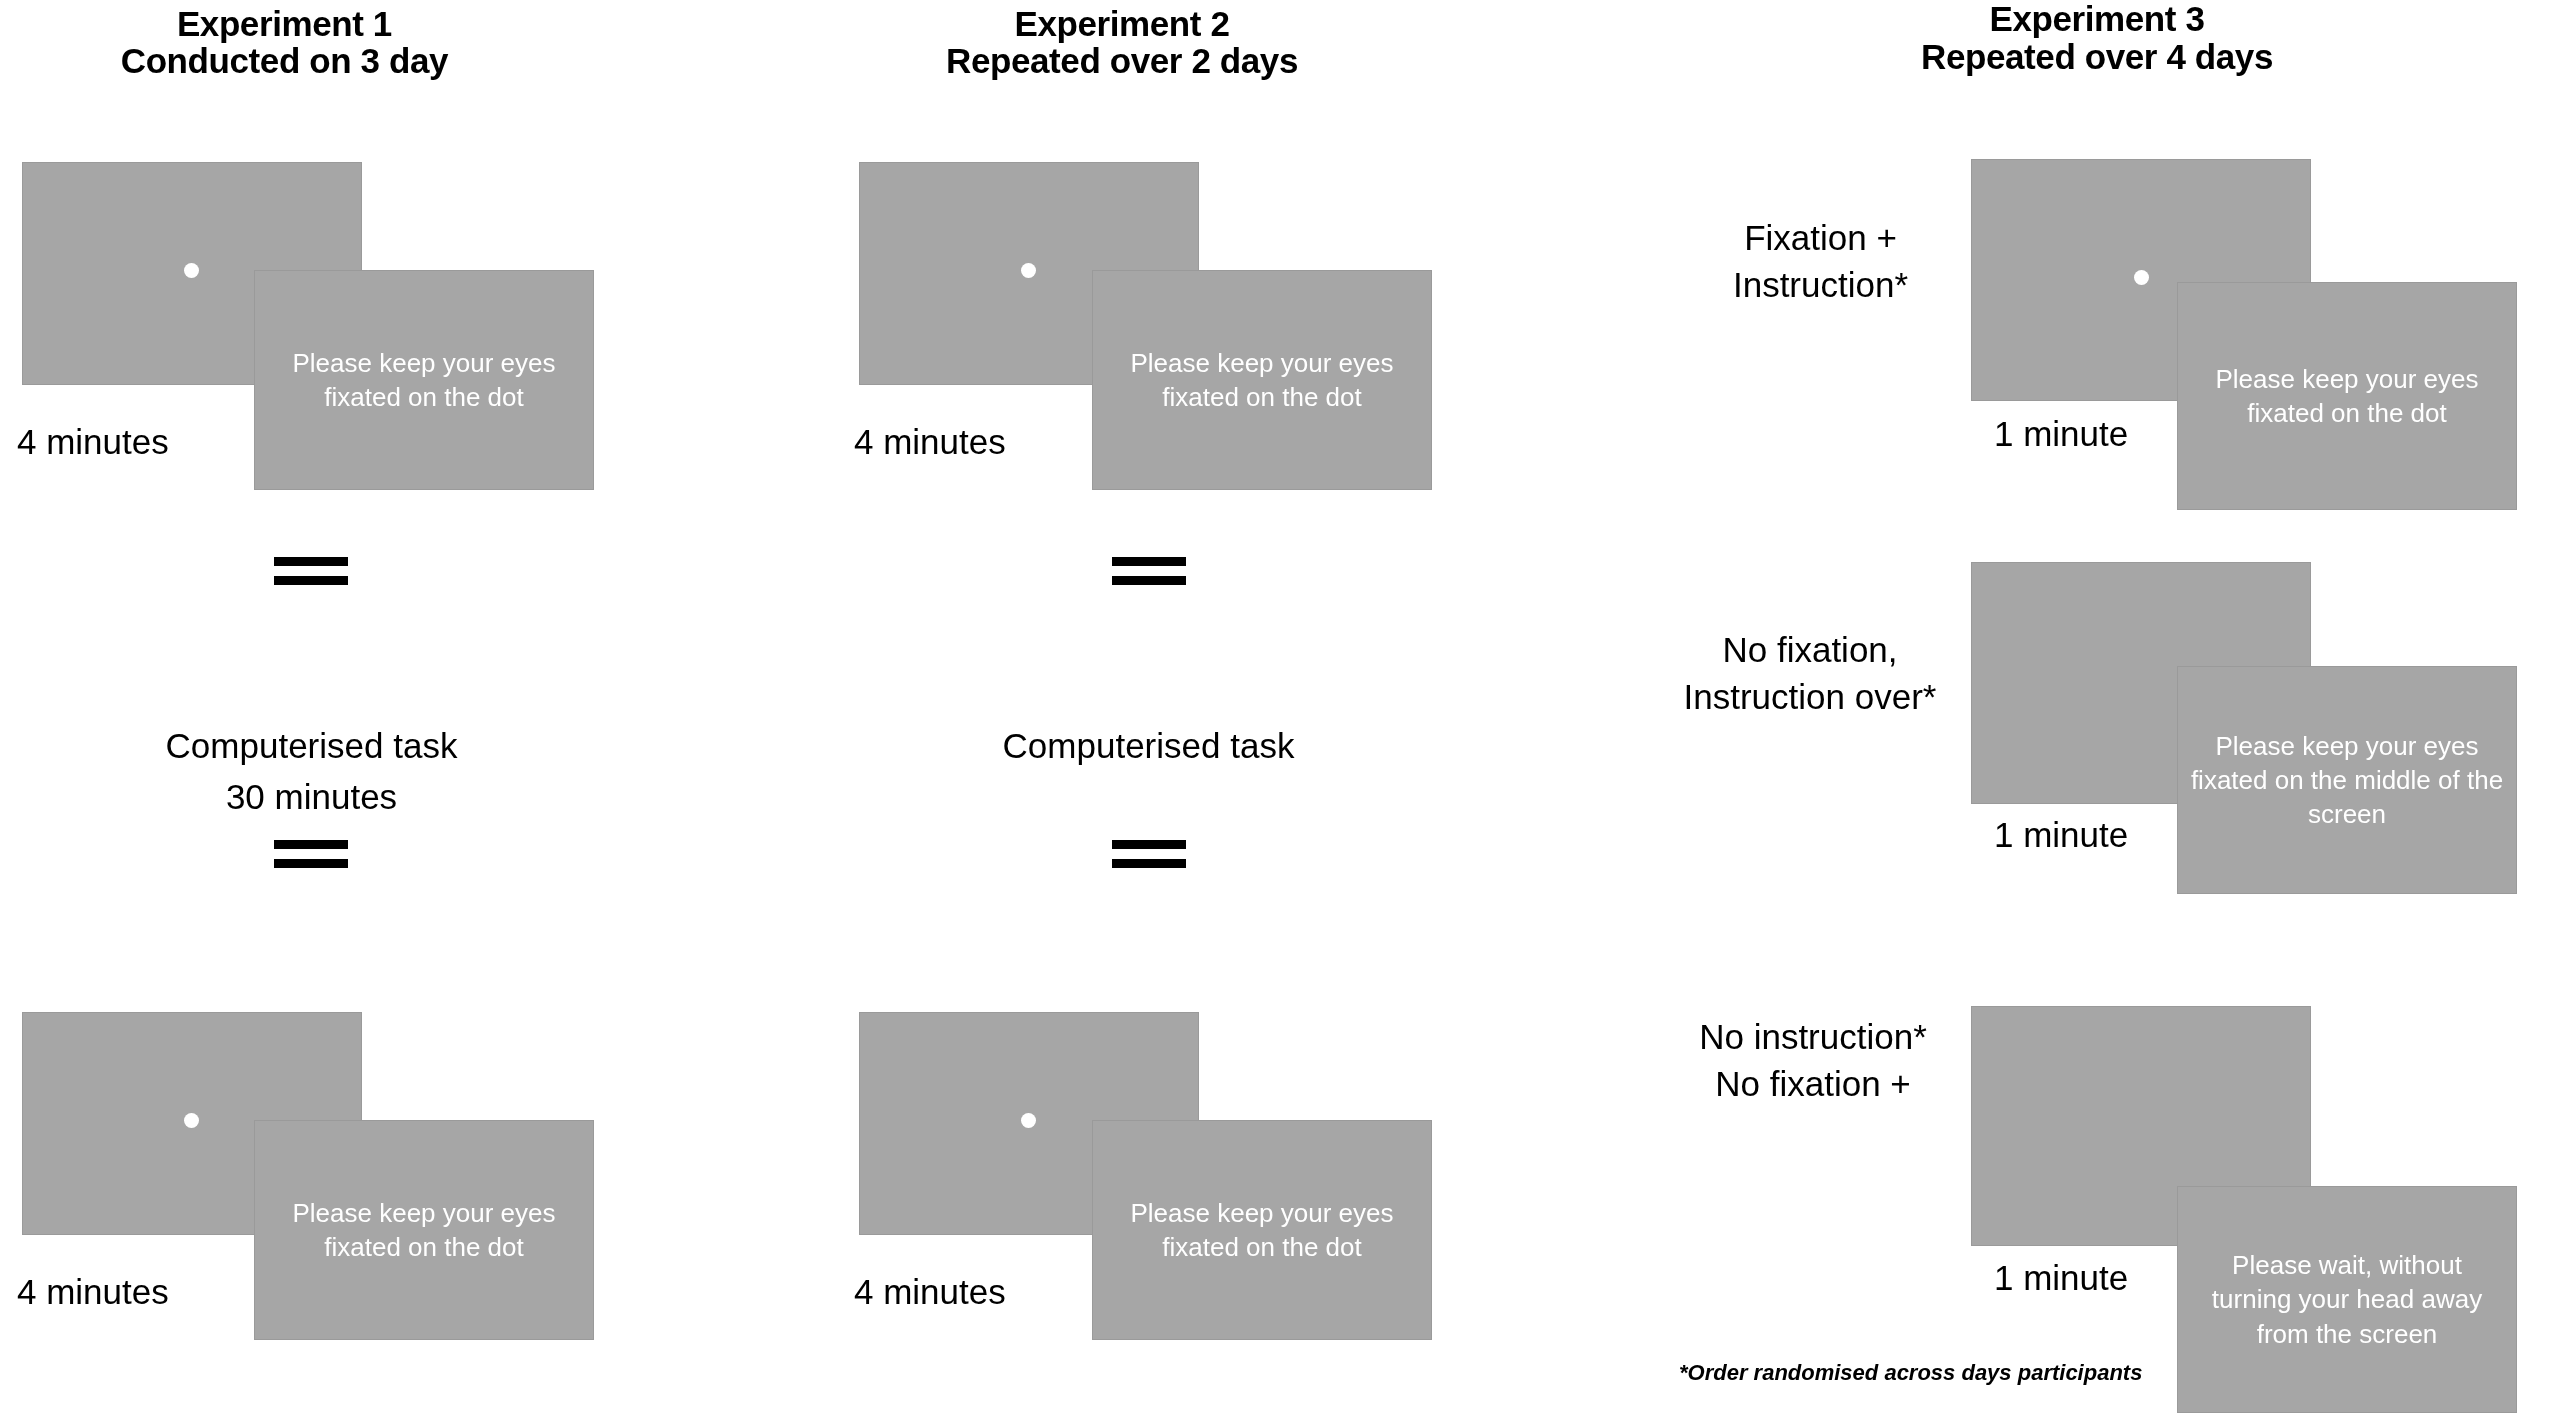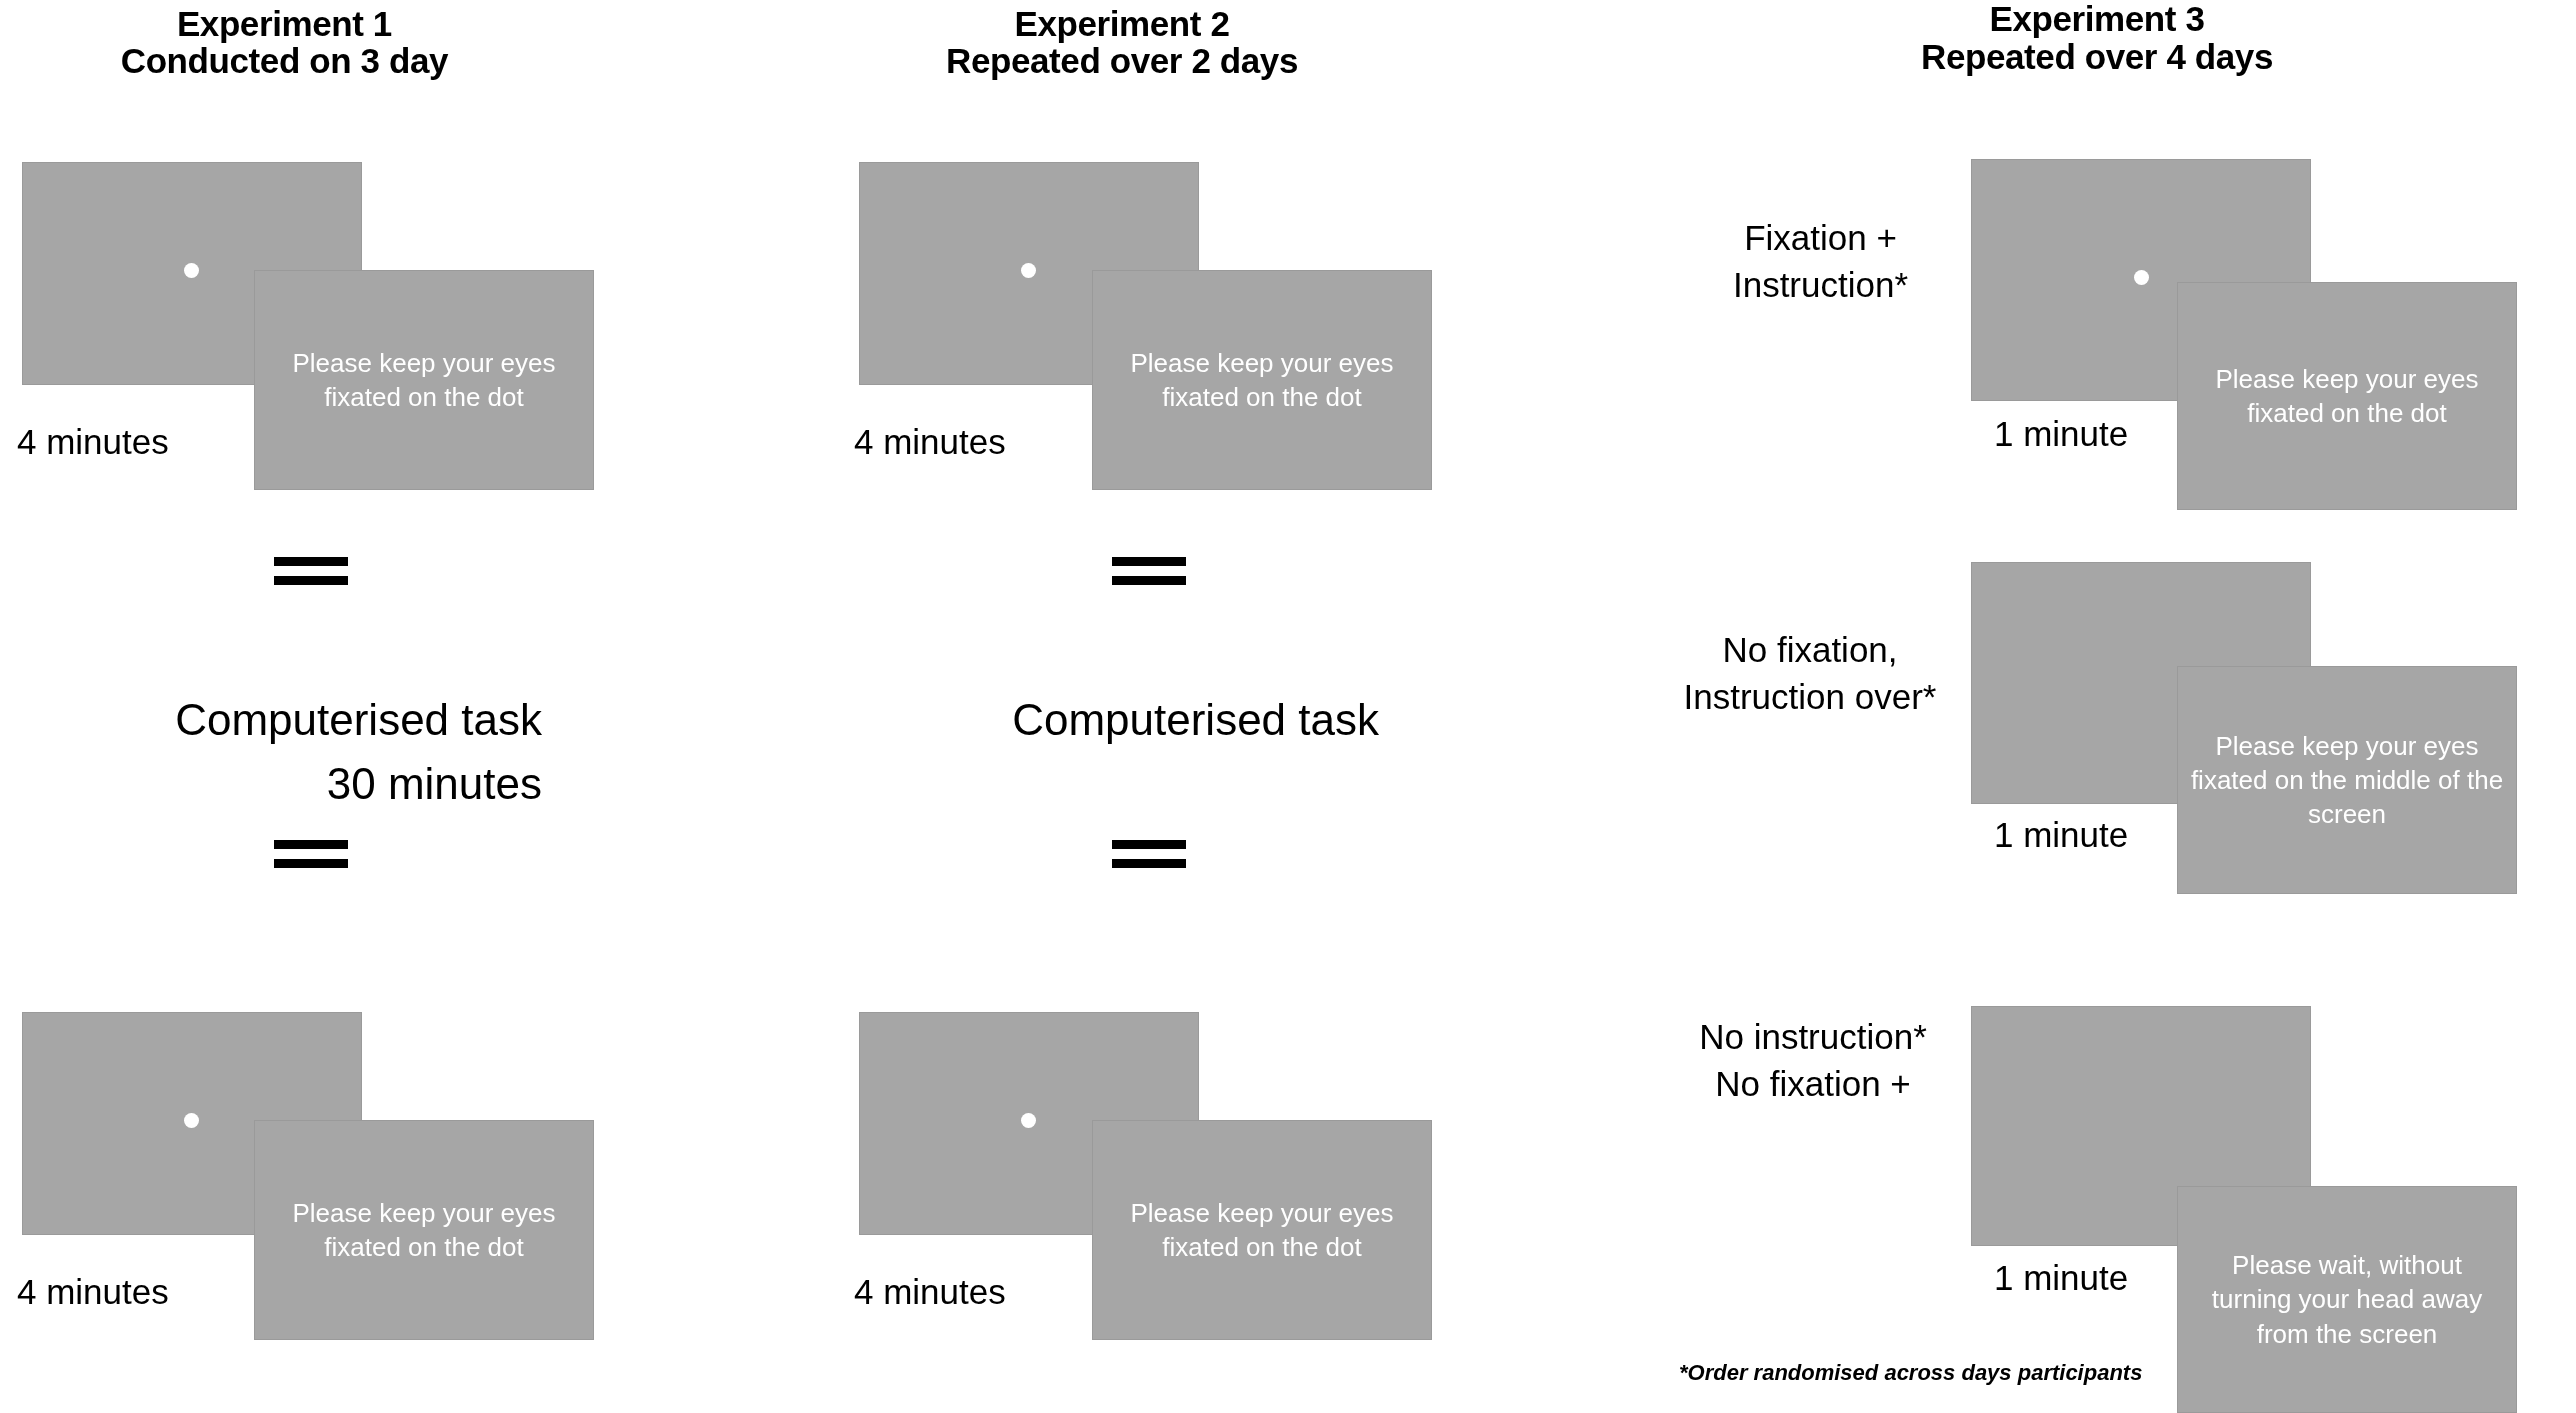--- a/index.html
+++ b/index.html
@@ -78,25 +78,26 @@
   .equals .bar {
     height: 8.5px;
     background: #000000;
     width: 100%;
   }
   .equals .bar + .bar { margin-top: 10.8px; }
 
   
   .task-block {
     position: absolute;
-    text-align: right;
-    font-size: 44px;
+    text-align: center;
+    font-size: 35px;
     line-height: 1.45;
     color: #000;
     white-space: nowrap;
+    margin-top: 33px;
   }
   .task-block .task-line { display: block; }
 
   
   .cond-label {
     position: absolute;
     text-align: center;
     font-size: 35px;
     line-height: 1.35;
     color: #000;

